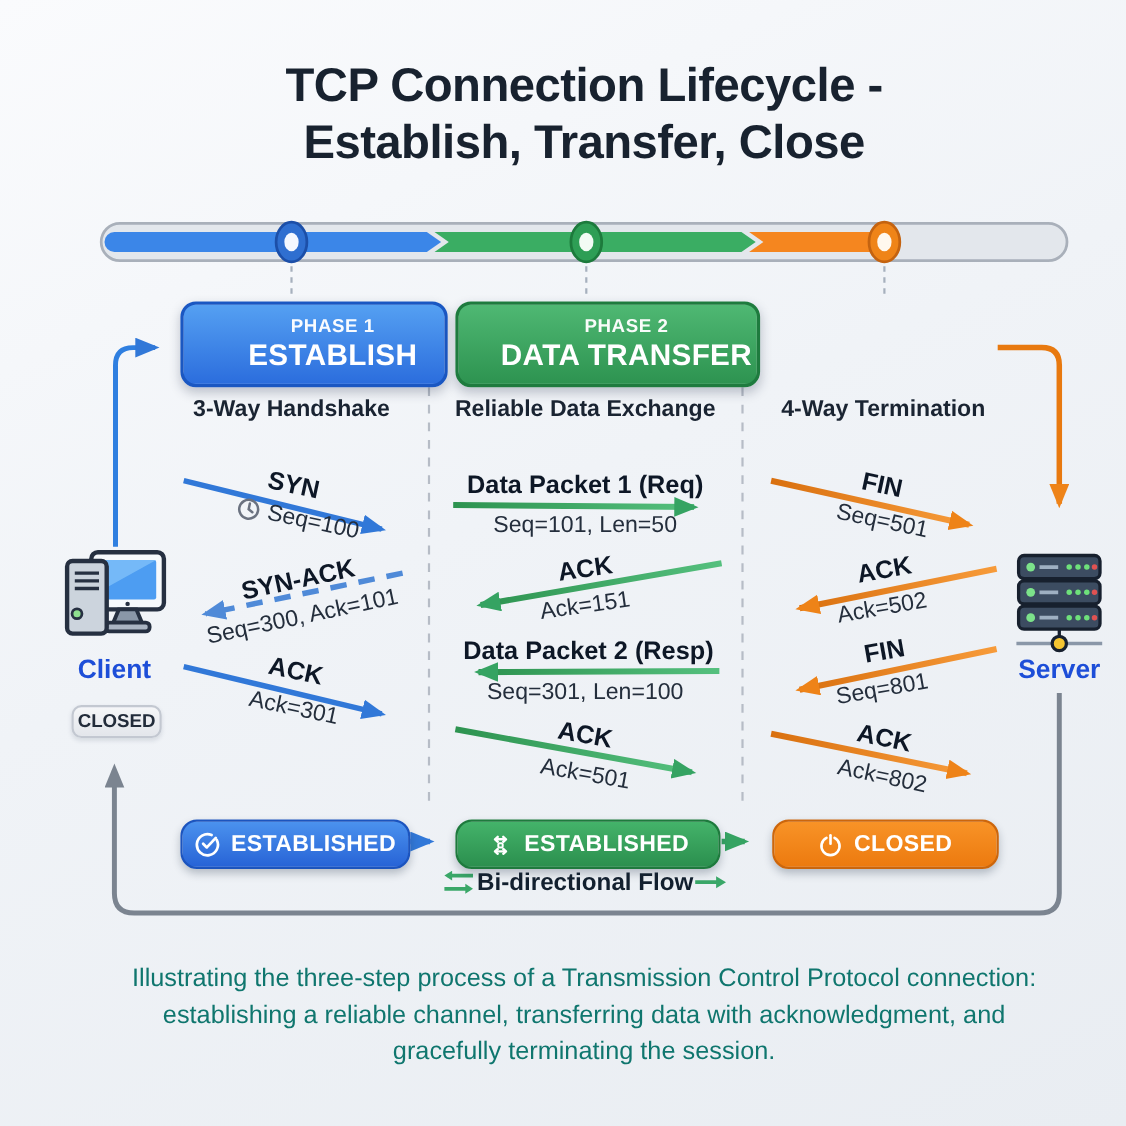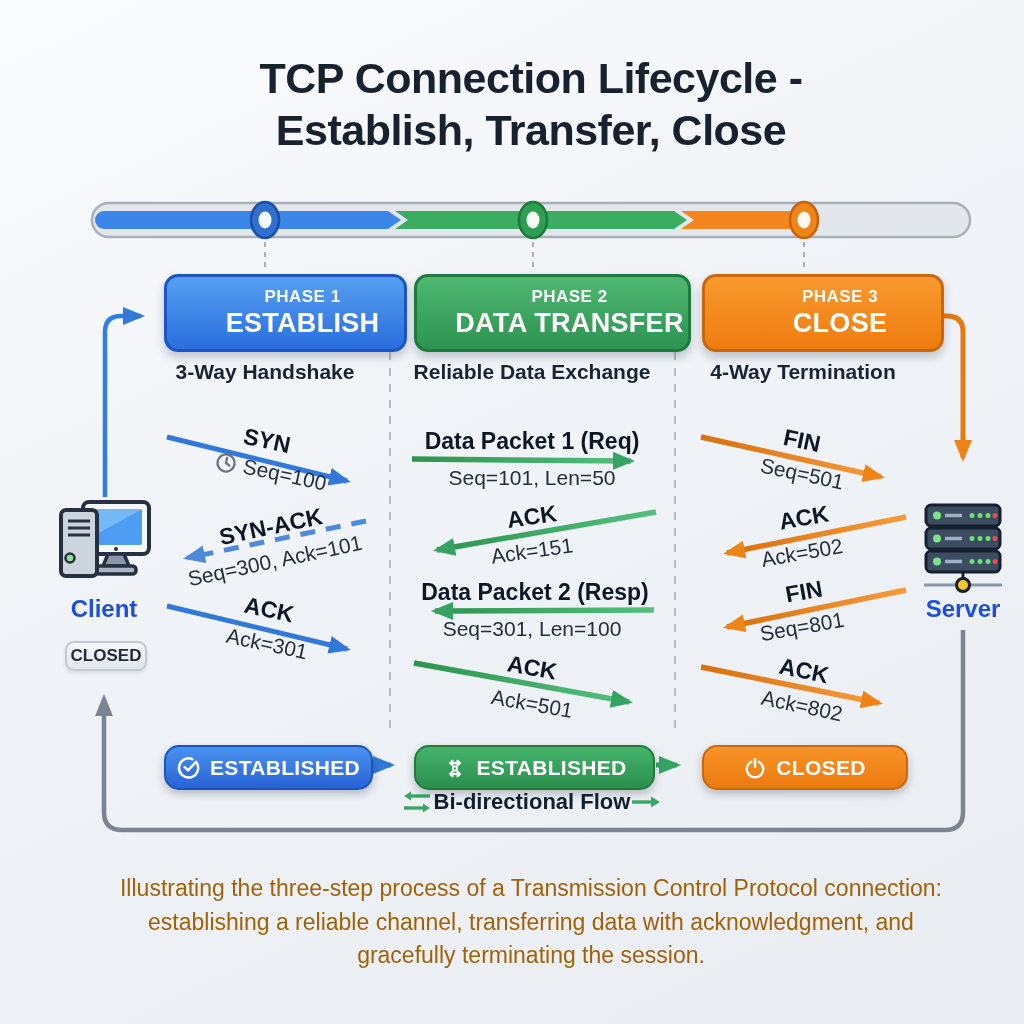--- a/index.html
+++ b/index.html
@@ -58,21 +58,21 @@
   .sb-orange{left:683px;width:202px;background:linear-gradient(180deg,#f89327 0%,#ec7a0f 100%);border:2.5px solid #cc660c;}
 
   .flow-note{
     position:absolute;left:0;top:789px;width:1024px;z-index:2;
     display:flex;align-items:center;justify-content:center;
     font-size:22px;font-weight:600;color:#13202f;
   }
 
   .caption{
     position:absolute;left:82px;top:872px;width:860px;z-index:2;text-align:center;
-    font-size:23px;font-weight:500;line-height:1.46;color:#a16207;
+    font-size:23px;font-weight:500;line-height:1.46;color:#0f766e;
   }
   .icon-svg{display:block;}
 </style>
 </head>
 <body>
 
 <div class="stage">
 
   <svg class="layer" viewBox="0 0 1024 1024">
     <defs>
@@ -149,24 +149,20 @@
     <div>Establish, Transfer, Close</div>
   </div>
 
   <div class="phase-box pb-blue">
     <div class="kicker">PHASE 1</div>
     <div class="name">ESTABLISH</div>
   </div>
   <div class="phase-box pb-green">
     <div class="kicker">PHASE 2</div>
     <div class="name">DATA TRANSFER</div>
-  </div>
-  <div class="phase-box pb-orange">
-    <div class="kicker">PHASE 3</div>
-    <div class="name">CLOSE</div>
   </div>
 
   <div class="subtitle st-1">3-Way Handshake</div>
   <div class="subtitle st-2">Reliable Data Exchange</div>
   <div class="subtitle st-3">4-Way Termination</div>
 
   <span class="msg-name" style="left:248px;top:441px;transform:translate(-50%,-50%) rotate(12deg);">SYN</span>
   <span class="msg-detail" style="left:252px;top:472px;transform:translate(-50%,-50%) rotate(12deg);">
     <svg class="icon-svg" width="21" height="21" viewBox="0 0 22 22">
       <circle cx="11" cy="11" r="9" fill="none" stroke="#6b7280" stroke-width="2.4"></circle>

